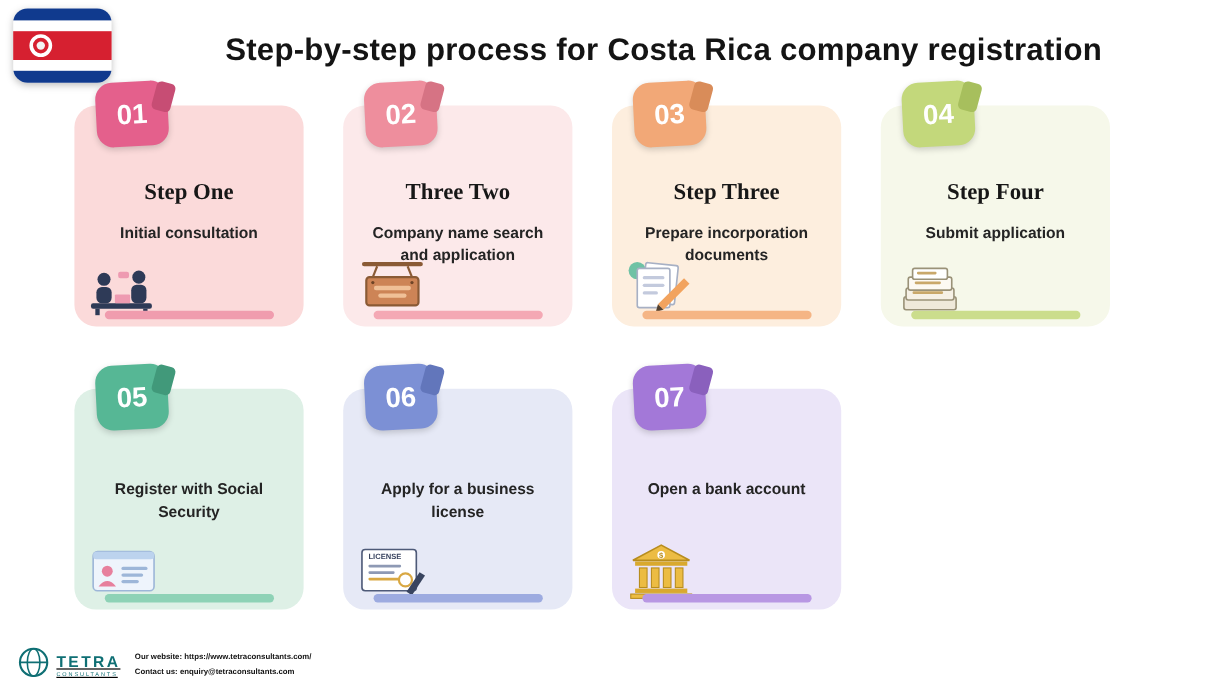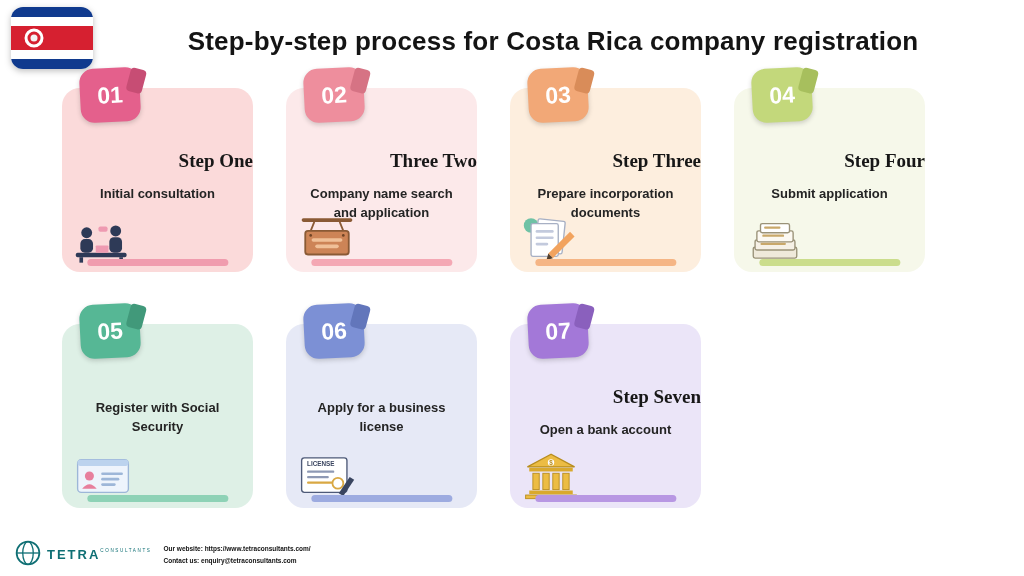--- a/index.html
+++ b/index.html
@@ -16,34 +16,34 @@
            grid-template-columns:repeat(4,191px); column-gap:33px; row-gap:52px; }
   .card { position:relative; width:191px; height:184px; border-radius:18px;
           background:var(--card,#eee); padding-top:62px; z-index:0; }
   .badge { position:absolute; top:-20px; left:18px; width:60px; height:54px; border-radius:14px;
            background:var(--badge,#999); transform:rotate(-3deg);
            display:flex; align-items:center; justify-content:center;
            color:#ffffff; font-size:23px; font-weight:800;
            box-shadow:0 2px 5px rgba(0,0,0,.18); }
   .badge::before { content:""; position:absolute; right:-5px; top:2px; width:16px; height:24px;
            border-radius:4px; background:var(--bd,#777); transform:rotate(18deg); z-index:-1; }
-  .step-title { text-align:right; font-family:"Liberation Serif","DejaVu Serif",serif;
+  .step-title { text-align:center; font-family:"Liberation Serif","DejaVu Serif",serif;
            font-size:19px; font-weight:700; color:#171717; }
   .step-desc { margin-top:13px; padding:0 16px; text-align:center;
            font-size:13px; line-height:1.45; color:#242424;font-weight:bold; }
   .icon { position:absolute; left:12px; bottom:8px; width:58px; height:48px; }
   .icon svg { width:100%; height:100%; }
   .bar { position:absolute; bottom:6px; left:50%; transform:translateX(-50%);
            width:74%; height:7px; border-radius:5px; background:var(--bar,#ccc); }
 
   
   .footer { position:absolute; left:14px; bottom:5px; display:flex; align-items:center; gap:8px; }
   .logo { display:flex; align-items:center; gap:5px; }
   .logo svg { width:28px; height:28px; }
-  .logo-texts { display:flex; flex-direction:row; line-height:1.1; }
+  .logo-texts { display:flex; flex-direction:column; line-height:1.1;text-decoration:underline; }
   .logo-name { color:#0f6f74; font-weight:700; font-size:13px; letter-spacing:2px; }
   .logo-sub  { color:#0f6f74; font-size:4.6px; letter-spacing:1.6px; }
   .footer-lines { font-size:6.5px; font-weight:700; color:#101010; line-height:1.9; padding-left:4px; }
 </style>
 </head>
 <body>
 
 <div class="page">
 
   <span class="flag">
@@ -188,21 +188,20 @@
           <polygon points="50,48 62,30 57,27 45,45" fill="#39445f"></polygon>
         </svg>
       </span>
       <div class="bar" style="--bar: #9dabe0;"></div>
     </div>
 
     <div class="card" style="--card: #ebe5f8;">
       <div class="badge" style="--badge: #a378d8; --bd: #8a60bd;">
         <span>07</span>
       </div>
-      <h2 class="step-title">Step Seven</h2>
       <p class="step-desc">Open a bank account</p>
       <span class="icon">
         <svg viewBox="0 0 64 52">
           <polygon points="32,2 6,16 58,16" fill="#ecbc43" stroke="#b88d1e" stroke-width="1.5"></polygon>
           <circle cx="32" cy="11" r="3.5" fill="#ffffff"></circle>
           <text x="32" y="13.5" font-size="7" text-anchor="middle" fill="#b88d1e" font-weight="bold" font-family="Liberation Sans, sans-serif">$</text>
           <rect x="8" y="17" width="48" height="4" fill="#d9a92e"></rect>
           <rect x="12" y="23" width="7" height="18" fill="#ecbc43" stroke="#b88d1e" stroke-width="1"></rect>
           <rect x="23" y="23" width="7" height="18" fill="#ecbc43" stroke="#b88d1e" stroke-width="1"></rect>
           <rect x="34" y="23" width="7" height="18" fill="#ecbc43" stroke="#b88d1e" stroke-width="1"></rect>

